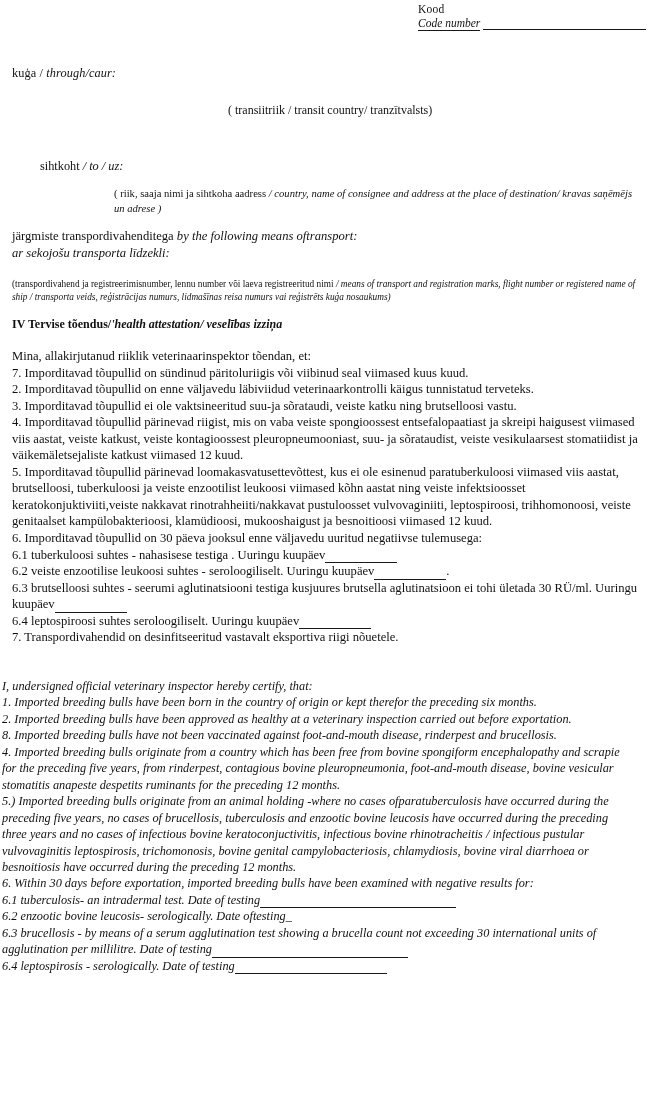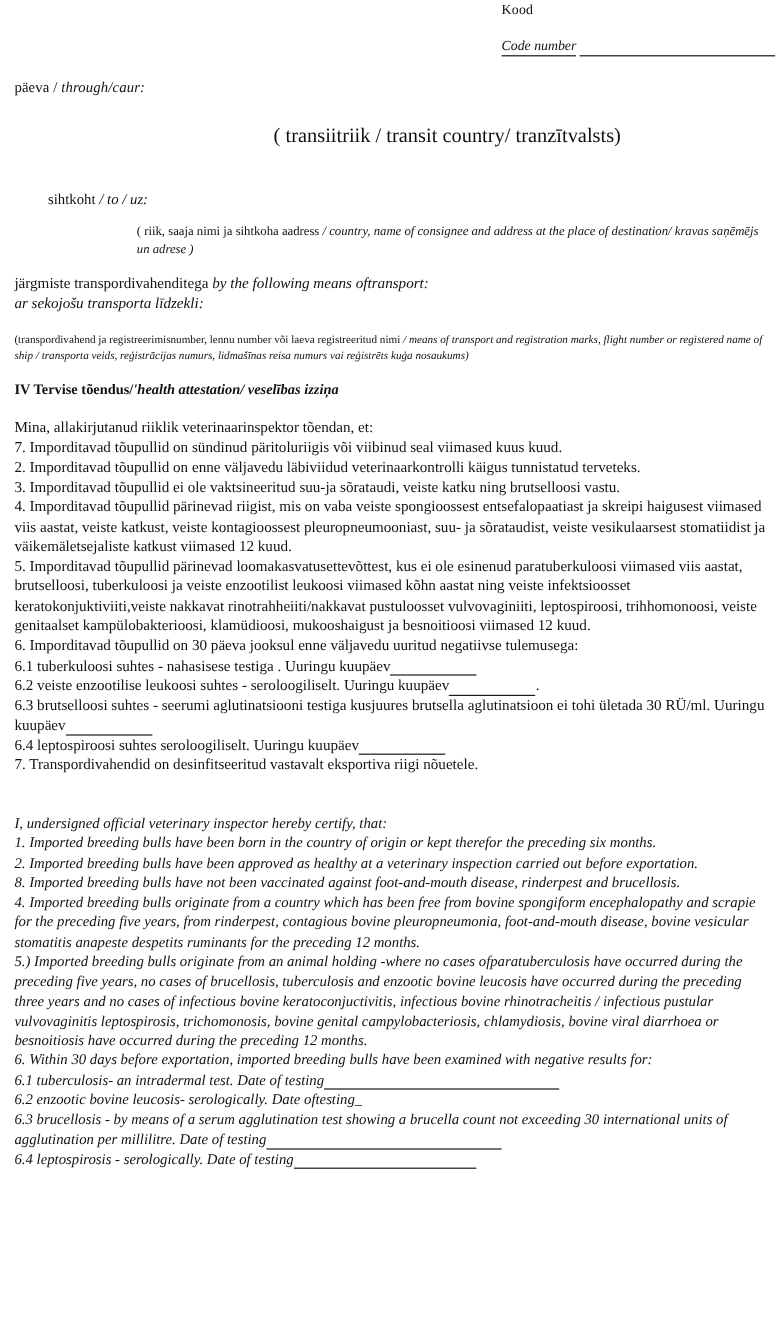--- a/index.html
+++ b/index.html
@@ -42,22 +42,22 @@
     top: 2px;
     width: 228px;
   }
   .code-kood {
     font-size: 11.5px;
     line-height: 14px;
     letter-spacing: .2px;
   }
   .code-row {
     display: flex;
-    align-items: flex-end;
-    margin-top: 17px;
+    align-items: flex-start;
+    margin-top: 1px;
   }
   .code-label {
     font-style: italic;
     font-size: 11.5px;
     line-height: 13px;
     border-bottom: 1.1px solid #161616;
     white-space: nowrap;
     padding-bottom: 0px;
   }
   .code-line {
@@ -72,21 +72,21 @@
     position: absolute;
     left: 12px;
     top: 66px;
     font-size: 12.3px;
     letter-spacing: .1px;
   }
   .transit-note {
     position: absolute;
     left: 228px;
     top: 103px;
-    font-size: 17px;
+    font-size: 12px;
   }
 
   
   .dest {
     position: absolute;
     left: 12px;
     top: 159px;
     font-size: 12.3px;
     margin-left: 28px;
   }
@@ -134,21 +134,21 @@
     width: 626px;
     font-size: 12.6px;
     line-height: 16.55px;
     text-align: left;
   }
   .et-body p { margin: 0; }
 
   
   .en-body {
     position: absolute;
-    left: 12px;
+    left: 2px;
     top: 678px;
     width: 630px;
     font-size: 12.3px;
     line-height: 16.45px;
     font-style: italic;
   }
   .en-body p { margin: 0; }
   .rule-m  { width: 72px; }
   .rule-xl { width: 152px; }
   .rule-xxl{ width: 196px; }
@@ -160,21 +160,21 @@
 
   <div class="code-block">
     <div class="code-kood">Kood</div>
     <div class="code-row">
       <span class="code-label">Code number</span>
       <span class="code-line"></span>
     </div>
   </div>
 
   <div class="through">
-    <span>päeva</span><span> / </span><span class="it">through/caur:</span>
+    <span>kuģa</span><span> / </span><span class="it">through/caur:</span>
   </div>
 
   <div class="transit-note">
     <span>( transiitriik / transit country/ tranzītvalsts)</span>
   </div>
 
   <div class="dest">
     <span>sihtkoht</span><span class="it"> / to / uz:</span>
   </div>
 

